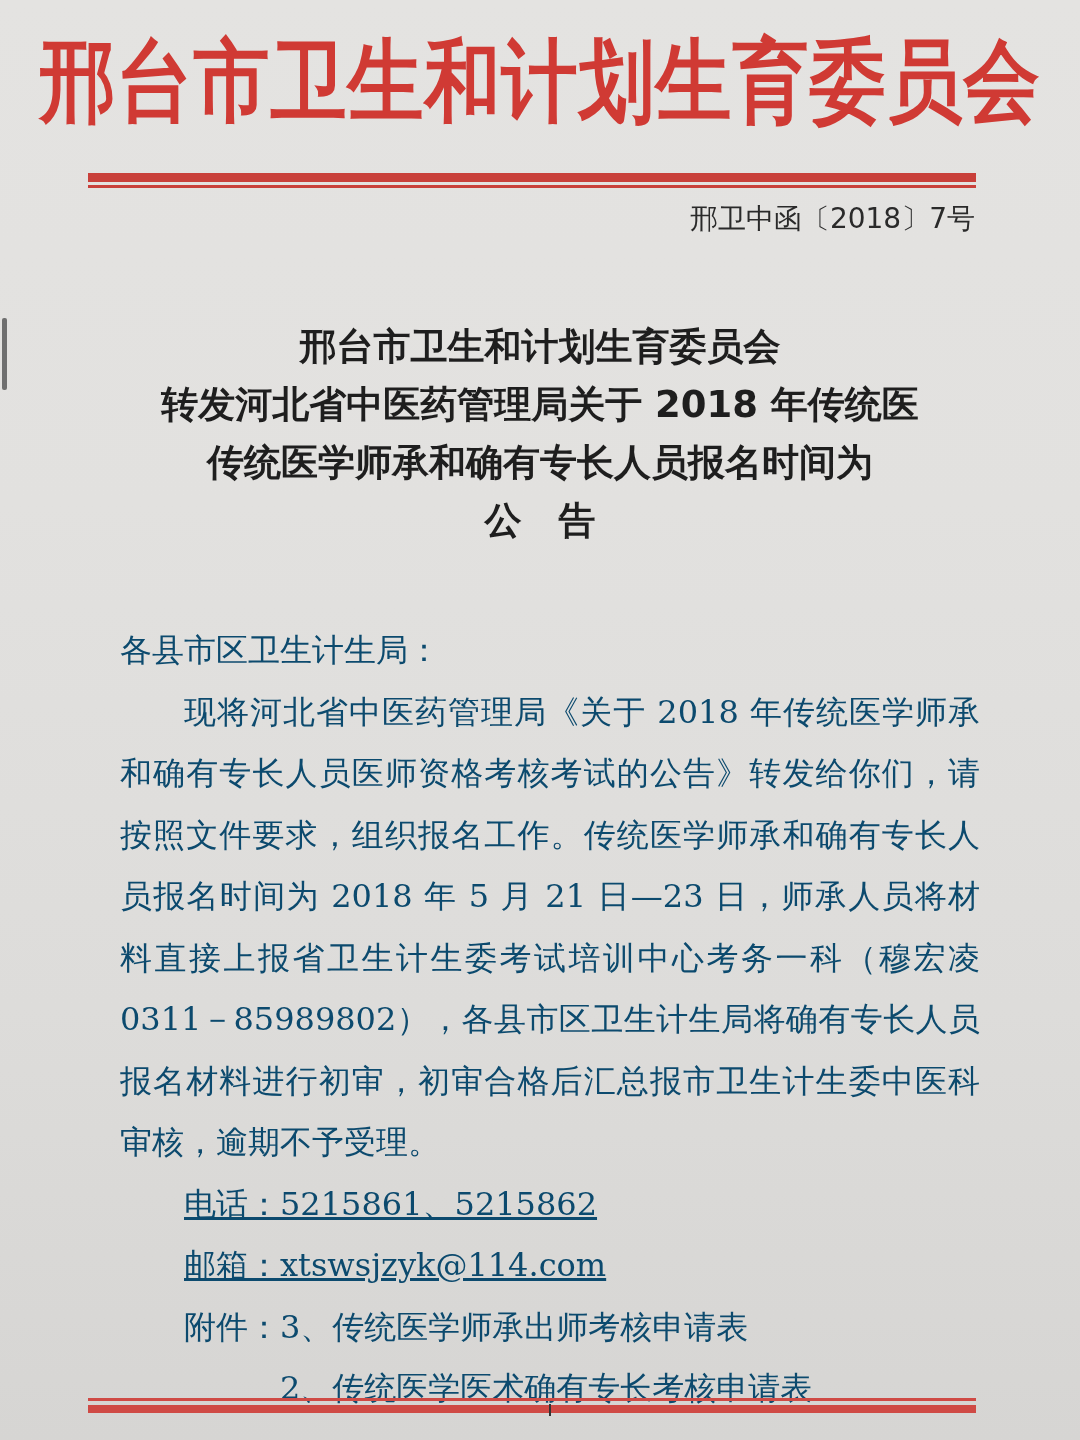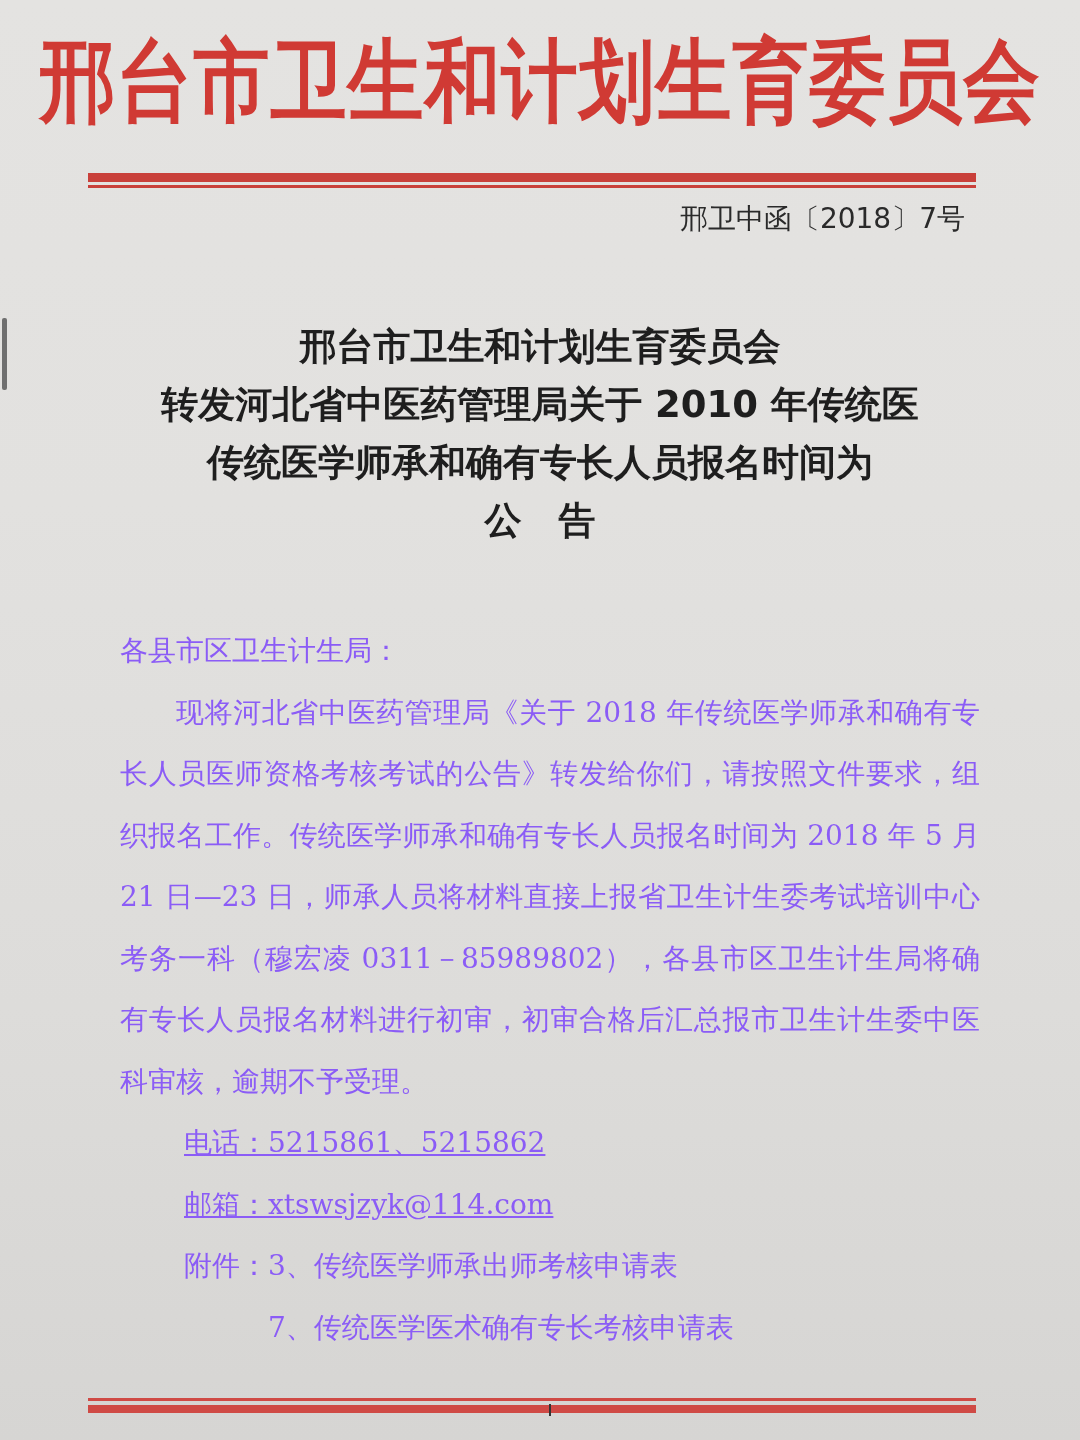--- a/index.html
+++ b/index.html
@@ -19,32 +19,32 @@
     .rule-top { position:absolute; left:88px; width:888px; top:173px; }
     .rule-top .thick { height:9px; background:#c9403a; }
     .rule-top .gap { height:3px; }
     .rule-top .thin { height:3px; background:#c9403a; }
     .rule-bottom { position:absolute; left:88px; width:888px; top:1398px; }
     .rule-bottom .thin { height:3px; background:#cf4a45; }
     .rule-bottom .gap { height:4px; }
     .rule-bottom .thick { height:8px; background:#cf4a45; }
     .page-mark { position:absolute; left:549px; top:1404px; width:2px; height:12px; background:#333; }
     .docno {
-      position:absolute; right:115px; top:200px; font-size:28px;
+      position:absolute; right:105px; top:200px; font-size:28px;
       font-family: "DejaVu Sans", "Liberation Sans", sans-serif; color:#2a2a2a;
     }
     .title {
       position:absolute; left:0; top:318px; width:1080px; text-align:center;
       font-family: "DejaVu Sans", "Liberation Sans", sans-serif;
       font-size:37px; line-height:58px; color:#1e1e1e; font-weight:bold;
     }
     .title div { white-space:nowrap; }
     .body {
       position:absolute; left:120px; top:620px; width:860px;
-      font-size:28px; line-height:61.5px; color:#8b5cf6;
+      font-size:32px; line-height:61.5px; color:#0c4a6e;
     }
     .body p { margin:0; }
     .salutation { margin:0; }
     .para { text-indent:2em; text-align:justify; }
     .contact { padding-left:64px;text-decoration:underline; }
     .attach-row { display:flex; padding-left:64px; }
     .attach-label { white-space:nowrap; }
     .attach-list div { white-space:nowrap; }
   </style>
 </head>
@@ -57,35 +57,35 @@
 <div class="rule-top">
   <div class="thick"></div>
     <div class="gap"></div>
     <div class="thin"></div>
 </div>
 
 <div class="docno">邢卫中函〔2018〕7号</div>
 
 <div class="title">
   <div>邢台市卫生和计划生育委员会</div>
-  <div>转发河北省中医药管理局关于 2010 年传统医</div>
+  <div>转发河北省中医药管理局关于 2018 年传统医</div>
   <div>传统医学师承和确有专长人员报名时间为</div>
   <div>公　告</div>
 </div>
 
 <div class="body">
   <p class="salutation">各县市区卫生计生局：</p>
   <p class="para">现将河北省中医药管理局《关于 2018 年传统医学师承和确有专长人员医师资格考核考试的公告》转发给你们，请按照文件要求，组织报名工作。传统医学师承和确有专长人员报名时间为 2018 年 5 月 21 日—23 日，师承人员将材料直接上报省卫生计生委考试培训中心考务一科（穆宏凌 0311－85989802），各县市区卫生计生局将确有专长人员报名材料进行初审，初审合格后汇总报市卫生计生委中医科审核，逾期不予受理。</p>
   <p class="contact"><span>电话：</span><span>5215861、5215862</span></p>
   <p class="contact"><span>邮箱：</span><span>xtswsjzyk@114.com</span></p>
   <div class="attach-row">
     <span class="attach-label">附件：</span>
     <div class="attach-list">
       <div>3、传统医学师承出师考核申请表</div>
-      <div>7、传统医学医术确有专长考核申请表</div>
+      <div>2、传统医学医术确有专长考核申请表</div>
     </div>
   </div>
 </div>
 
 <div class="rule-bottom">
   <div class="thin"></div>
     <div class="gap"></div>
     <div class="thick"></div>
 </div>
 <div class="page-mark"></div>

